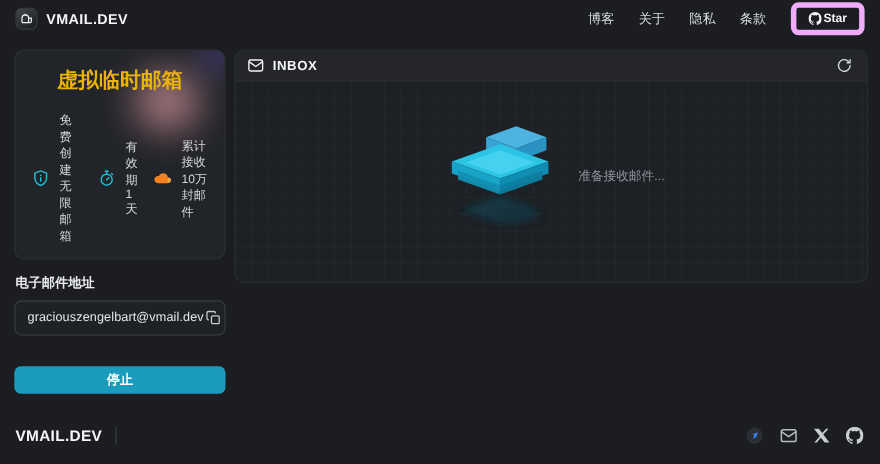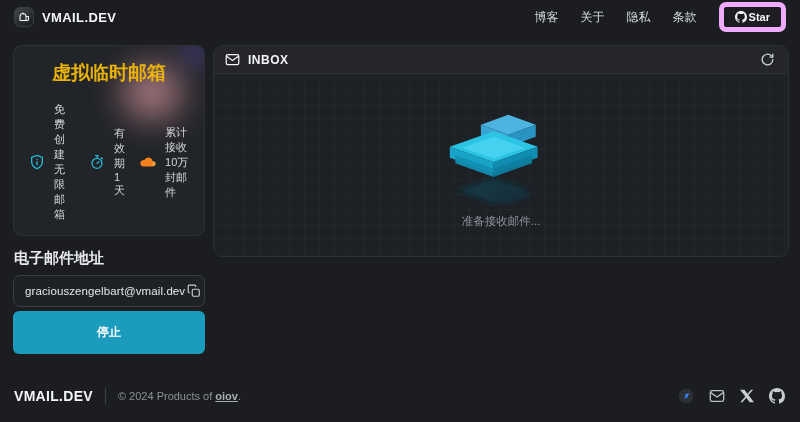--- a/index.html
+++ b/index.html
@@ -53,30 +53,30 @@
       radial-gradient(closest-side at 78% 22%, rgba(126,96,248,.85), transparent 60%),
       radial-gradient(closest-side at 45% 55%, rgba(233,162,172,.85), transparent 72%);
     filter:blur(14px);
     pointer-events:none;
   }
   .card h2 { position:relative; font-size:19px; font-weight:bold; color:#eab308; margin-bottom:16px;text-align:center; }
   .features { position:relative; list-style:none; display:flex; flex-direction:row; gap:14px; }
   .features li { display:flex; align-items:center; gap:9px; font-size:11px; color:#d3d6da; }
   .fi { width:17px; height:17px; flex:0 0 17px; display:flex; align-items:center; justify-content:center; }
 
-  .email-label { font-size:15px; font-weight:bold; color:#e8eaed; margin:13px 0 7px 1px; }
+  .email-label { font-size:12px; font-weight:bold; color:#e8eaed; margin:13px 0 7px 1px; }
   .email-field {
     height:32px; display:flex; align-items:center; justify-content:space-between;
     background:#1e2125; border:1px solid #3a3e44; border-radius:7px;
     padding:0 9px 0 11px; cursor:text;
   }
   .email-value { font-size:11.5px; color:#e4e6e9; letter-spacing:.1px; }
   .copy-btn { display:flex; align-items:center; cursor:pointer; background:none; border:none; padding:2px; }
   .stop-btn {
-    margin-top:4px; height:43px; width:100%;
+    margin-top:28px; height:25px; width:100%;
     background:#1c9cbc; border:none; border-radius:6px;
     color:#fbfdfe; font-size:12px; font-weight:bold; font-family:inherit;
     cursor:pointer;
   }
 
   
   .inbox {
     flex:1; height:212px;
     border:1px solid #2c2f33; border-radius:9px;
     overflow:hidden; display:flex; flex-direction:column;
@@ -90,21 +90,21 @@
   .refresh-btn { margin-left:auto; background:none; border:none; cursor:pointer; display:flex; padding:2px; }
   .inbox-body {
     flex:1; position:relative;
     background-color:#1d2024;
     background-image:
       linear-gradient(rgba(255,255,255,.025) 1px, transparent 1px),
       linear-gradient(90deg, rgba(255,255,255,.025) 1px, transparent 1px);
     background-size:15px 15px;
     display:flex; align-items:center; justify-content:center;
   }
-  .empty-state { display:flex; flex-direction:column; align-items:center; transform:translateY(2px); }
+  .empty-state { display:flex; align-items:center; transform:translateY(2px); }
   .empty-text { font-size:11.5px; color:#8e939a; margin-top:-14px; }
 
   
   footer {
     flex:0 0 44px;
     display:flex; align-items:center; justify-content:space-between;
     padding:0 15px 8px 14px;
   }
   .f-left { display:flex; align-items:center; gap:12px; }
   .f-brand { font-size:14px; font-weight:bold; letter-spacing:.3px; color:#f4f5f7; }
@@ -246,21 +246,20 @@
       </div>
     </div>
   </section>
 
 </div>
 
 <footer>
   <div class="f-left">
     <span class="f-brand">VMAIL.DEV</span>
     <span class="f-divider"></span>
-    <span class="f-copy"><span>© 2024 Products of </span><a>oiov</a><span>.</span></span>
   </div>
   <div class="f-icons">
     <a>
       <svg width="16" height="16" viewBox="0 0 24 24">
         <circle cx="12" cy="12" r="11" fill="#2c3036"></circle>
         <path d="M16.6 7.4l-7 2.6 2 2-2.2 4.6 4.6-2.2 2.6-7z" fill="#3b82f6"></path>
       </svg>
     </a>
     <a>
       <svg width="16" height="14" viewBox="0 0 24 20" fill="none" stroke="#b9bdc3" stroke-width="2" stroke-linejoin="round">

